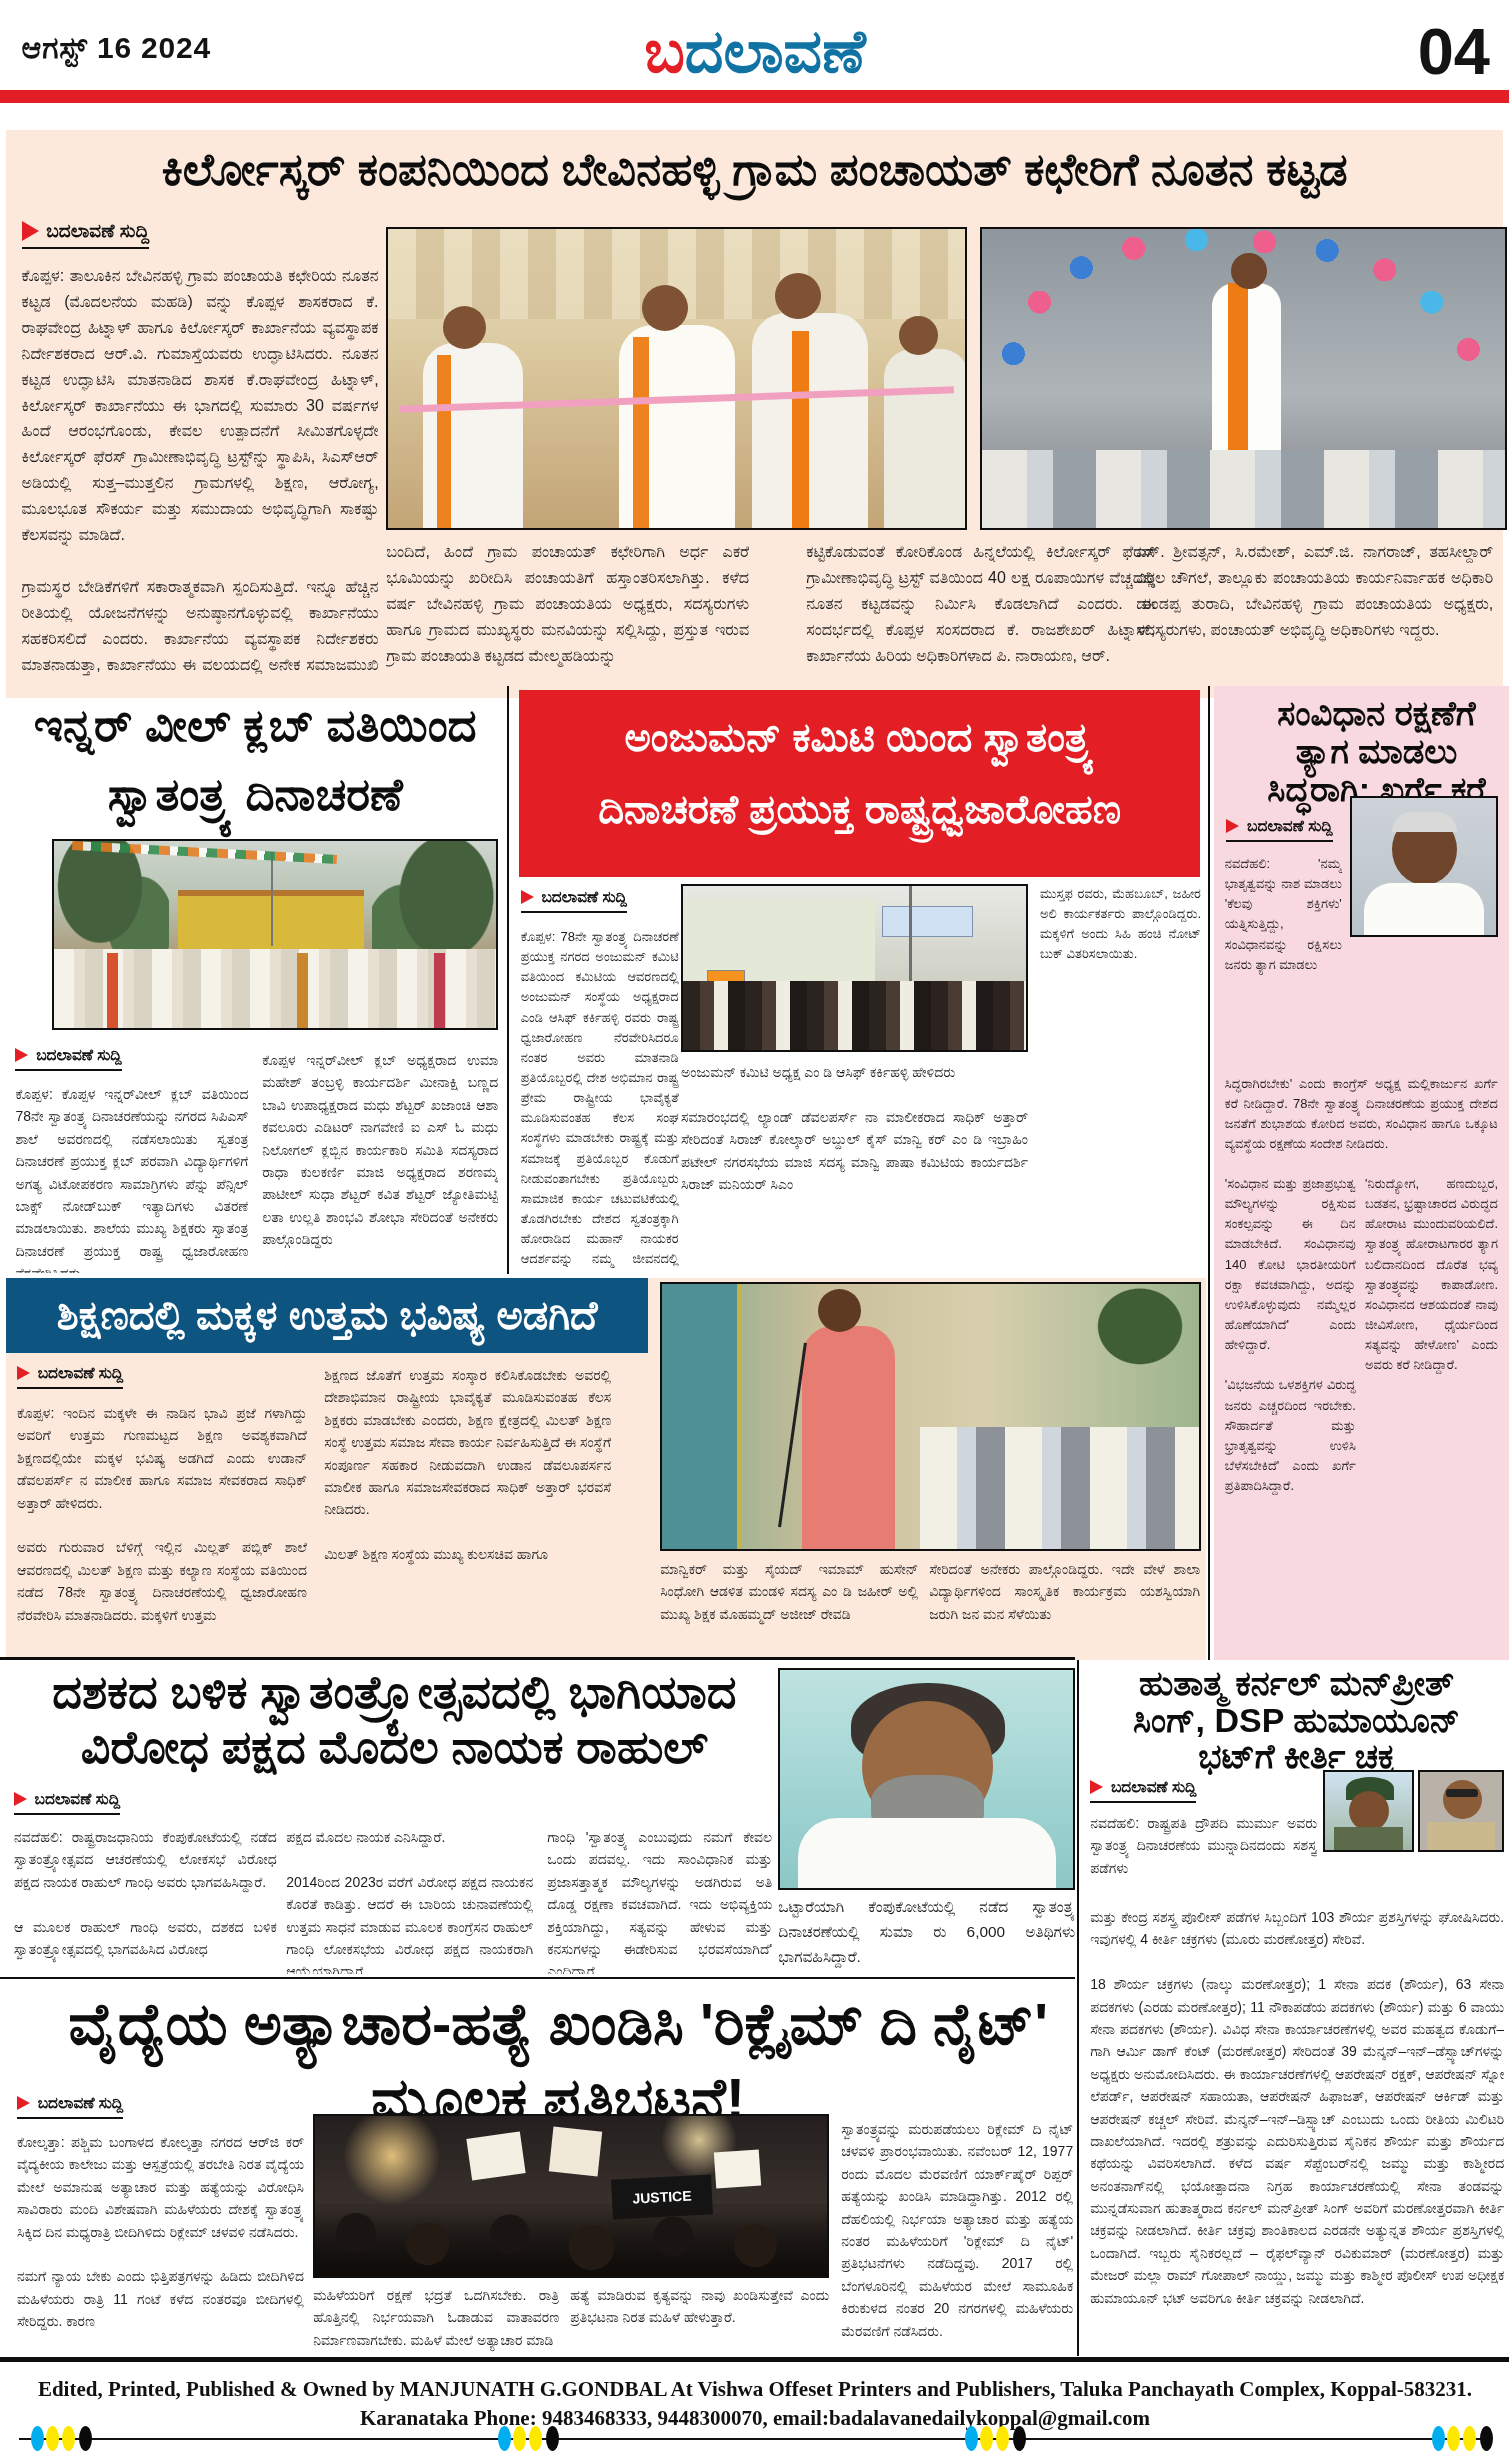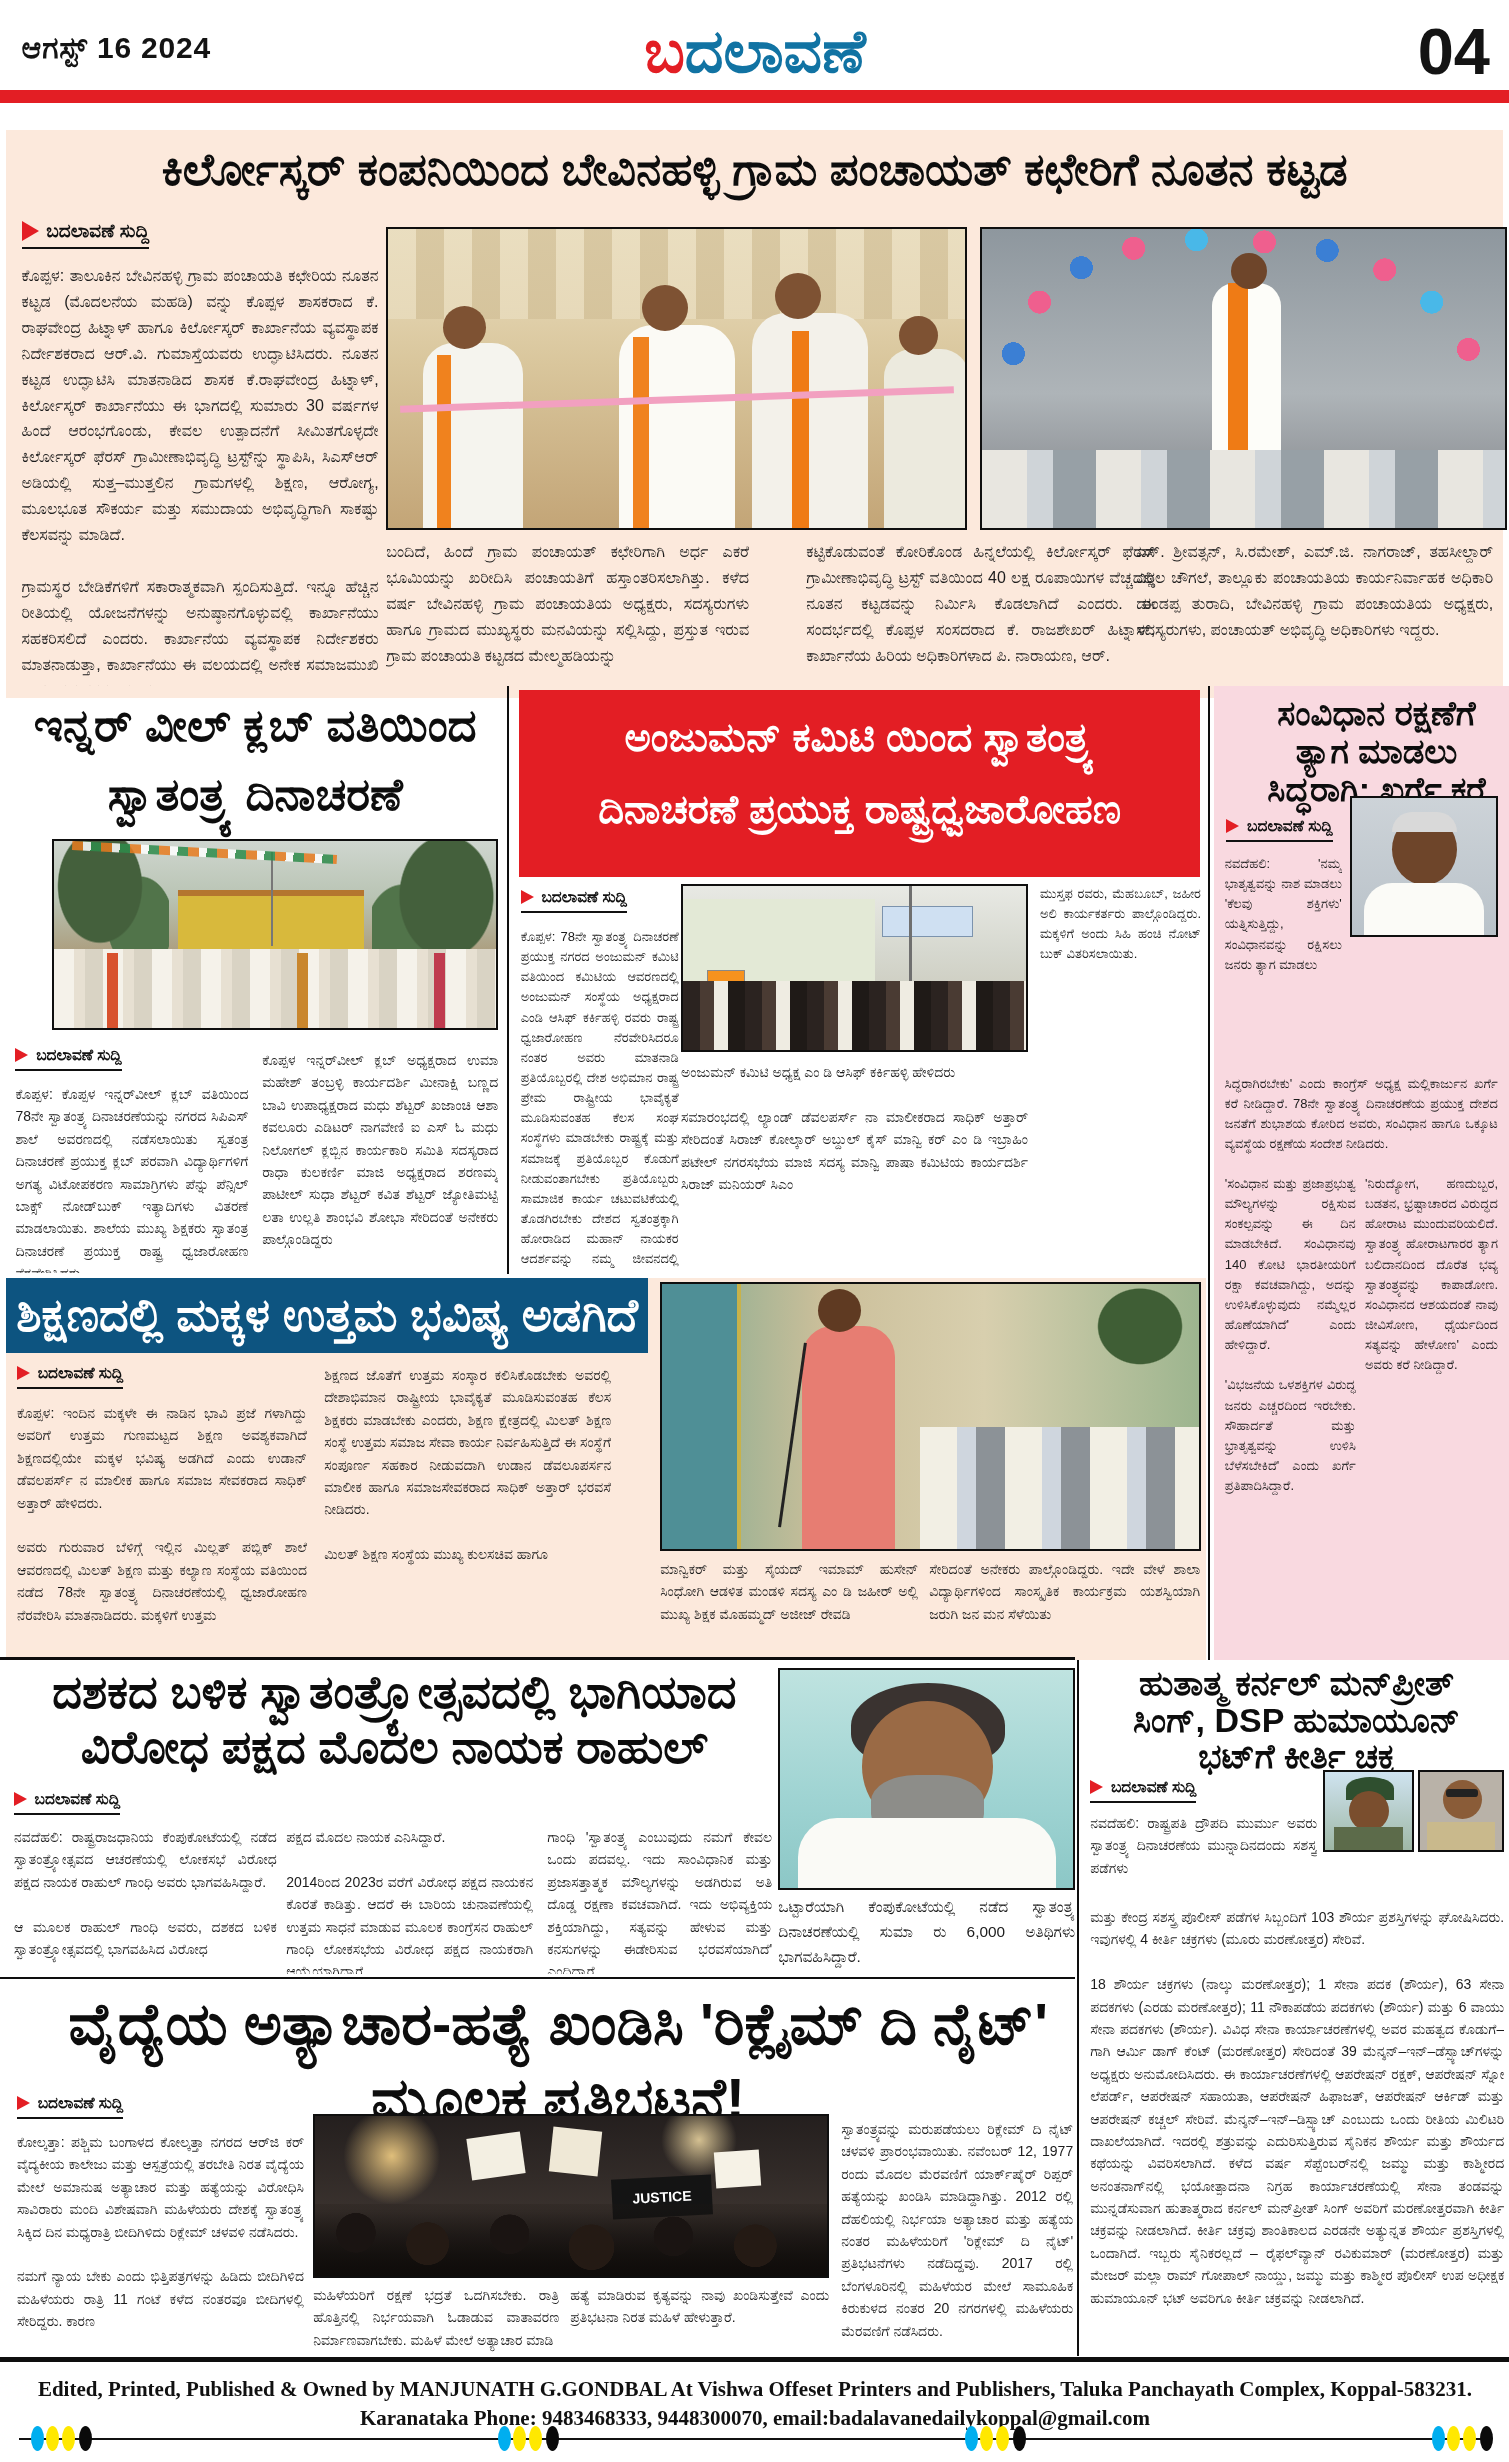--- a/index.html
+++ b/index.html
@@ -161,21 +161,21 @@
     </div>
     <div class="abs body b17" style="left:10.8px;top:168px;width:117px;height:216px;">ನವದೆಹಲಿ: 'ನಮ್ಮ ಭಾತೃತ್ವವನ್ನು ನಾಶ ಮಾಡಲು 'ಕೆಲವು ಶಕ್ತಿಗಳು' ಯತ್ನಿಸುತ್ತಿದ್ದು, ಸಂವಿಧಾನವನ್ನು ರಕ್ಷಿಸಲು ಜನರು ತ್ಯಾಗ ಮಾಡಲು</div>
     <div class="abs body b17" style="left:10.8px;top:388px;width:273px;height:93px;">ಸಿದ್ಧರಾಗಿರಬೇಕು' ಎಂದು ಕಾಂಗ್ರೆಸ್ ಅಧ್ಯಕ್ಷ ಮಲ್ಲಿಕಾರ್ಜುನ ಖರ್ಗೆ ಕರೆ ನೀಡಿದ್ದಾರೆ. 78ನೇ ಸ್ವಾತಂತ್ರ್ಯ ದಿನಾಚರಣೆಯ ಪ್ರಯುಕ್ತ ದೇಶದ ಜನತೆಗೆ ಶುಭಾಶಯ ಕೋರಿದ ಅವರು, ಸಂವಿಧಾನ ಹಾಗೂ ಒಕ್ಕೂಟ ವ್ಯವಸ್ಥೆಯ ರಕ್ಷಣೆಯ ಸಂದೇಶ ನೀಡಿದರು.</div>
     <div class="abs body b17" style="left:10.8px;top:488px;width:131px;height:468px;">'ಸಂವಿಧಾನ ಮತ್ತು ಪ್ರಜಾಪ್ರಭುತ್ವ ಮೌಲ್ಯಗಳನ್ನು ರಕ್ಷಿಸುವ ಸಂಕಲ್ಪವನ್ನು ಈ ದಿನ ಮಾಡಬೇಕಿದೆ. ಸಂವಿಧಾನವು 140 ಕೋಟಿ ಭಾರತೀಯರಿಗೆ ರಕ್ಷಾ ಕವಚವಾಗಿದ್ದು, ಅದನ್ನು ಉಳಿಸಿಕೊಳ್ಳುವುದು ನಮ್ಮೆಲ್ಲರ ಹೊಣೆಯಾಗಿದೆ' ಎಂದು ಹೇಳಿದ್ದಾರೆ.
 
 'ವಿಭಜನೆಯ ಒಳಶಕ್ತಿಗಳ ವಿರುದ್ಧ ಜನರು ಎಚ್ಚರದಿಂದ ಇರಬೇಕು. ಸೌಹಾರ್ದತೆ ಮತ್ತು ಭ್ರಾತೃತ್ವವನ್ನು ಉಳಿಸಿ ಬೆಳೆಸಬೇಕಿದೆ' ಎಂದು ಖರ್ಗೆ ಪ್ರತಿಪಾದಿಸಿದ್ದಾರೆ.</div>
     <div class="abs body b17" style="left:151px;top:488px;width:133px;height:468px;">'ನಿರುದ್ಯೋಗ, ಹಣದುಬ್ಬರ, ಬಡತನ, ಭ್ರಷ್ಟಾಚಾರದ ವಿರುದ್ಧದ ಹೋರಾಟ ಮುಂದುವರಿಯಲಿದೆ. ಸ್ವಾತಂತ್ರ್ಯ ಹೋರಾಟಗಾರರ ತ್ಯಾಗ ಬಲಿದಾನದಿಂದ ದೊರೆತ ಭವ್ಯ ಸ್ವಾತಂತ್ರ್ಯವನ್ನು ಕಾಪಾಡೋಣ. ಸಂವಿಧಾನದ ಆಶಯದಂತೆ ನಾವು ಜೀವಿಸೋಣ, ಧೈರ್ಯದಿಂದ ಸತ್ಯವನ್ನು ಹೇಳೋಣ' ಎಂದು ಅವರು ಕರೆ ನೀಡಿದ್ದಾರೆ.</div>
   </section>
 
   <section class="abs peach" style="left:6.2px;top:1278px;width:1200px;height:382px;">
-    <div class="abs h-white" style="left:0;top:0;width:642px;height:75px;background:#0d5480;font-size:46px;line-height:75px;">ಶಿಕ್ಷಣದಲ್ಲಿ ಮಕ್ಕಳ ಉತ್ತಮ ಭವಿಷ್ಯ ಅಡಗಿದೆ</div>
+    <div class="abs h-white" style="left:0;top:0;width:642px;height:75px;background:#0d5480;font-size:40px;line-height:75px;">ಶಿಕ್ಷಣದಲ್ಲಿ ಮಕ್ಕಳ ಉತ್ತಮ ಭವಿಷ್ಯ ಅಡಗಿದೆ</div>
     <div class="abs tag small" style="left:10.8px;top:86px;">
       <span class="tri"></span>
       <span class="lbl">ಬದಲಾವಣೆ ಸುದ್ದಿ</span>
     </div>
     <div class="abs body b18" style="left:10.8px;top:124px;width:290px;height:251px;">ಕೊಪ್ಪಳ: ಇಂದಿನ ಮಕ್ಕಳೇ ಈ ನಾಡಿನ ಭಾವಿ ಪ್ರಜೆ ಗಳಾಗಿದ್ದು ಅವರಿಗೆ ಉತ್ತಮ ಗುಣಮಟ್ಟದ ಶಿಕ್ಷಣ ಅವಶ್ಯಕವಾಗಿದೆ ಶಿಕ್ಷಣದಲ್ಲಿಯೇ ಮಕ್ಕಳ ಭವಿಷ್ಯ ಅಡಗಿದೆ ಎಂದು ಉಡಾನ್ ಡೆವಲಪರ್ಸ್ ನ ಮಾಲೀಕ ಹಾಗೂ ಸಮಾಜ ಸೇವಕರಾದ ಸಾಧಿಕ್ ಅತ್ತಾರ್ ಹೇಳಿದರು.
 
 ಅವರು ಗುರುವಾರ ಬೆಳಿಗ್ಗೆ ಇಲ್ಲಿನ ಮಿಲ್ಲತ್ ಪಬ್ಲಿಕ್ ಶಾಲೆ ಆವರಣದಲ್ಲಿ ಮಿಲತ್ ಶಿಕ್ಷಣ ಮತ್ತು ಕಲ್ಯಾಣ ಸಂಸ್ಥೆಯ ವತಿಯಿಂದ ನಡೆದ 78ನೇ ಸ್ವಾತಂತ್ರ್ಯ ದಿನಾಚರಣೆಯಲ್ಲಿ ಧ್ವಜಾರೋಹಣ ನೆರವೇರಿಸಿ ಮಾತನಾಡಿದರು. ಮಕ್ಕಳಿಗೆ ಉತ್ತಮ</div>
     <div class="abs body b18" style="left:318px;top:86px;width:287px;height:288px;">ಶಿಕ್ಷಣದ ಜೊತೆಗೆ ಉತ್ತಮ ಸಂಸ್ಕಾರ ಕಲಿಸಿಕೊಡಬೇಕು ಅವರಲ್ಲಿ ದೇಶಾಭಿಮಾನ ರಾಷ್ಟ್ರೀಯ ಭಾವೈಕ್ಯತೆ ಮೂಡಿಸುವಂತಹ ಕೆಲಸ ಶಿಕ್ಷಕರು ಮಾಡಬೇಕು ಎಂದರು, ಶಿಕ್ಷಣ ಕ್ಷೇತ್ರದಲ್ಲಿ ಮಿಲತ್ ಶಿಕ್ಷಣ ಸಂಸ್ಥೆ ಉತ್ತಮ ಸಮಾಜ ಸೇವಾ ಕಾರ್ಯ ನಿರ್ವಹಿಸುತ್ತಿದೆ ಈ ಸಂಸ್ಥೆಗೆ ಸಂಪೂರ್ಣ ಸಹಕಾರ ನೀಡುವದಾಗಿ ಉಡಾನ ಡೆವಲೂಪರ್ಸನ ಮಾಲೀಕ ಹಾಗೂ ಸಮಾಜಸೇವಕರಾದ ಸಾಧಿಕ್ ಅತ್ತಾರ್ ಭರವಸೆ ನೀಡಿದರು.
 
 ಮಿಲತ್ ಶಿಕ್ಷಣ ಸಂಸ್ಥೆಯ ಮುಖ್ಯ ಕುಲಸಚಿವ ಹಾಗೂ</div>

